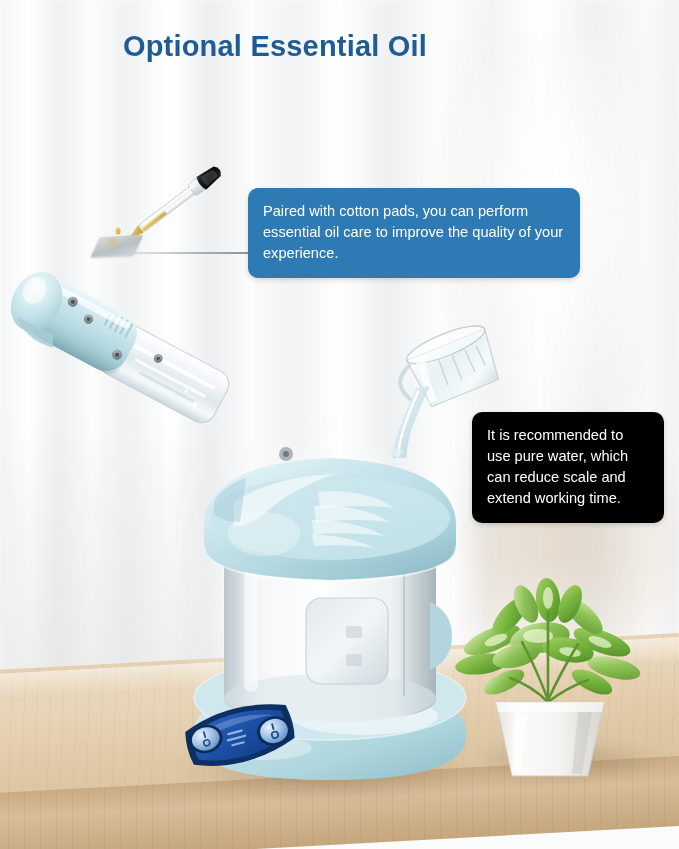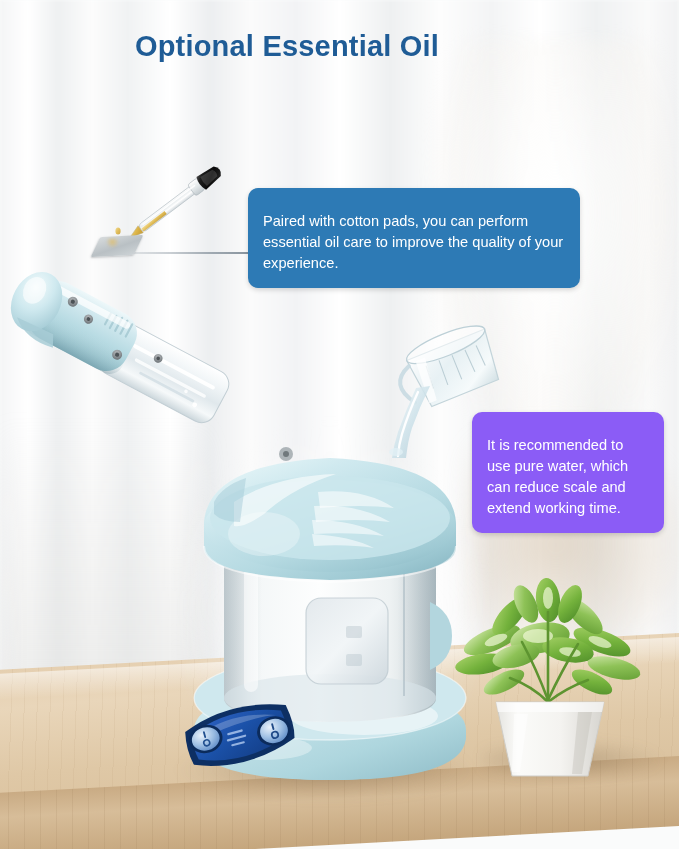--- a/index.html
+++ b/index.html
@@ -85,34 +85,34 @@
     filter:blur(7px);
   }
   .shadow-plant {
     position:absolute; left:482px; top:740px; width:180px; height:40px;
     background:radial-gradient(ellipse at 45% 50%, rgba(125,103,76,.38), rgba(125,103,76,0) 72%);
     filter:blur(6px);
   }
 
   
   .headline {
-    position:absolute; left:12px; top:28px; width:550px;
+    position:absolute; left:0; top:28px; width:550px;
     text-align:center; line-height:1.28;
     font-size:29px; font-weight:bold; letter-spacing:.2px;
   }
   .headline .ln { display:block; }
 
   
   .callout {
     position:absolute;
     border-radius:10px;
     color:#ffffff;
     font-size:14.6px;
     line-height:1.44;
-    padding:23px 15px 14px 15px;
+    padding:13px 15px 14px 15px;
     box-shadow:0 2px 5px rgba(0,0,0,.16);
   }
   .callout-1 { left:248px; top:188px; width:332px; }
   .callout-2 { left:472px; top:412px; width:192px; }
 
   .lead-line {
     position:absolute; height:1.6px;
     background:linear-gradient(90deg, rgba(110,125,138,.15), rgba(94,110,124,.75));
   }
   .lead-1 { left:130px; top:252px; width:122px; }
@@ -324,21 +324,21 @@
       <path d="M50 14 L60 14 L55 58 L47 58 Z" fill="rgba(255,255,255,.75)"></path>
 
       <path d="M42 16 Q16 26 34 52" fill="none" stroke="rgba(200,218,226,.9)" stroke-width="4" stroke-linecap="round"></path>
     </g>
 
     <path d="M44 56 Q34 78 26 100 Q22 112 20 126 L34 126 Q36 108 40 96 Q48 74 58 54 Z" fill="url(#gStream)"></path>
     <path d="M46 60 Q36 82 30 102 Q27 112 26 124" fill="none" stroke="rgba(255,255,255,.95)" stroke-width="2.4" stroke-linecap="round"></path>
     <ellipse cx="24" cy="120" rx="7" ry="4" fill="rgba(226,240,245,.75)"></ellipse>
   </svg>
 
-  <div class="callout callout-2" style="background: #8b5cf6;">
+  <div class="callout callout-2" style="background: #000000;">
     <span>It is recommended to use pure water, which can reduce scale and extend working time.</span>
   </div>
 
   <svg style="position:absolute;left:168px;top:430px;" width="330" height="360" viewBox="0 0 330 360">
     <defs>
       <linearGradient id="gDome" x1=".1" y1="0" x2=".9" y2="1">
         <stop offset="0" stop-color="#e9f7f9"></stop>
         <stop offset=".25" stop-color="#cfe9ef"></stop>
         <stop offset=".6" stop-color="#b6dae2"></stop>
         <stop offset=".85" stop-color="#9ec9d3"></stop>

